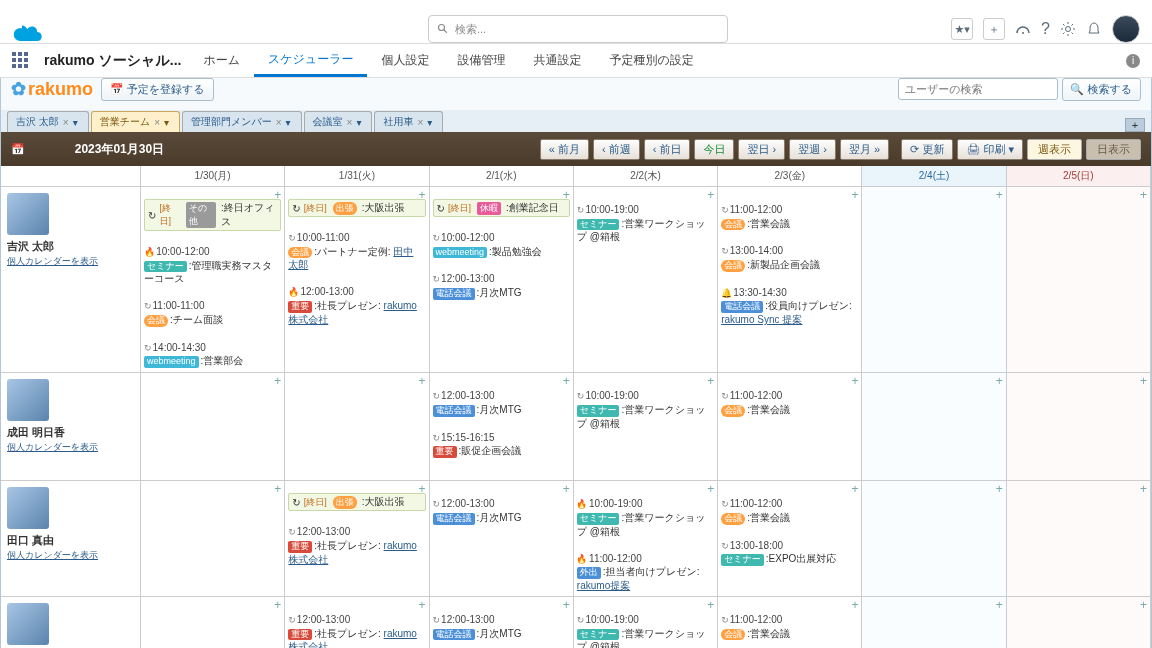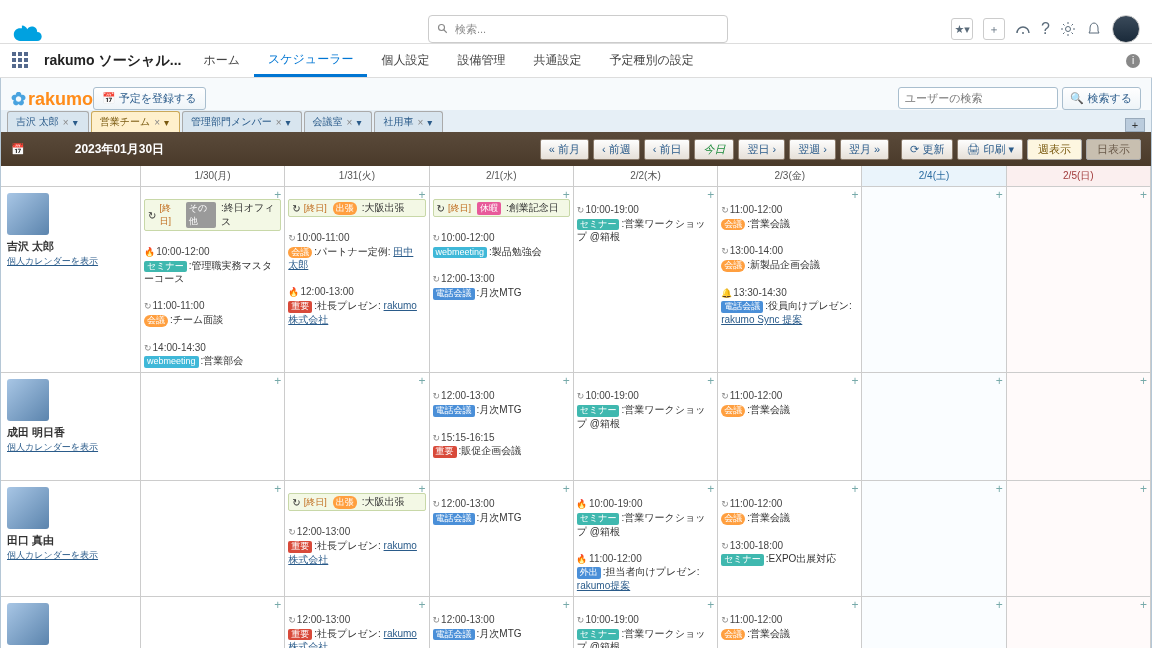--- a/index.html
+++ b/index.html
@@ -20,40 +20,40 @@
 .waffle { width:18px; height:18px; display:grid; grid-template-columns:repeat(3,4px); grid-auto-rows:4px; gap:2px; margin-right:14px; }
 .waffle span { background:#54698d; }
 .app-name { font-size:14px; font-weight:700; margin-right:8px; color:#222; }
 .sf-tabs { display:flex; height:100%; }
 .sf-tab { display:flex; align-items:center; padding:0 14px; font-size:12px; color:#444; cursor:pointer; }
 .sf-tab.active { border-bottom:3px solid #0176d3; color:#0176d3; }
 .sf-app .info { margin-left:auto; width:14px; height:14px; border-radius:50%; background:#888; color:#fff; font-size:10px; display:flex; align-items:center; justify-content:center; }
 
 
 .rk { background:#f7fafc; border:1px solid #b5c7d6; border-top:none; }
-.rk-head { height:32px; display:flex; align-items:flex-end; padding:0 10px; }
+.rk-head { height:32px; display:flex; align-items:flex-start; padding:0 10px; gap:8px; }
 .rk-logo { font-size:18px; font-weight:700; color:#ff8c1a; }
 .rk-logo::before { content:"✿"; color:#4aa3df; margin-right:2px; }
 .rk-btn { border:1px solid #a9bece; background:linear-gradient(#fff,#eef4f8); border-radius:3px; padding:3px 8px; font-size:11px; color:#2a5b8a; cursor:pointer; display:inline-flex; align-items:center; gap:3px; }
 .rk-search { margin-left:auto; display:flex; gap:4px; }
 .rk-search input { width:160px; height:22px; border:1px solid #a9bece; border-radius:3px; padding:0 6px; font-size:11px; }
 
 
 .rk-tabs { display:flex; padding:0 6px; background:#e6eff6; height:22px; align-items:flex-end; }
 .rk-tab { padding:3px 10px 3px 8px; border:1px solid #aaa; border-bottom:none; background:#d8e5ef; font-size:10px; color:#2a5b8a; margin-right:2px; border-radius:3px 3px 0 0; display:flex; align-items:center; gap:4px; }
 .rk-tab.active { background:#fff0cc; color:#7a5a10; border-color:#caa85a; }
 .rk-tab .x { color:#888; cursor:pointer; }
 .rk-add { width:20px; text-align:center; background:#bcd; border:1px solid #9ab; margin-left:auto; cursor:pointer; }
 
 
 .nav { height:34px; background:linear-gradient(#5a4a3a,#4a3a2a); color:#fff; display:flex; align-items:center; padding:0 10px; }
 .nav .date { font-size:12px; font-weight:600;margin-left:44px; }
 .nav .arrows { display:flex; margin-left:auto; gap:4px; }
 .nav .btn { border:1px solid #8a7a6a; background:linear-gradient(#fdfdfd,#e6e0d8); color:#2a5b8a; border-radius:2px; padding:2px 8px; font-size:11px; cursor:pointer; }
-.nav .btn.today { color:#1a8a3a;font-style:italic; }
+.nav .btn.today { color:#1a8a3a; }
 .nav .right { display:flex; gap:4px; margin-left:12px; }
 .nav .view { border:1px solid #aaa; background:#fdf6e0; color:#7a5a10; padding:2px 10px; font-size:11px; border-radius:2px; }
 .nav .view.dis { background:#c8bfb0; color:#6a5a4a; }
 
 
 .cal { display:grid; grid-template-columns:140px repeat(7,1fr); }
 .day-h { border-right:1px solid #ccc; border-bottom:1px solid #ccc; text-align:center; font-size:10px; padding:3px 0; background:#fff; color:#555; }
 .day-h.sat { background:#eaf4fb; color:#2a6ba0; }
 .day-h.sun { background:#fbefef; color:#a03a3a; }
 .ucell { border-right:1px solid #ccc; border-bottom:1px solid #ccc; padding:6px; background:#fff; min-height:108px; }

